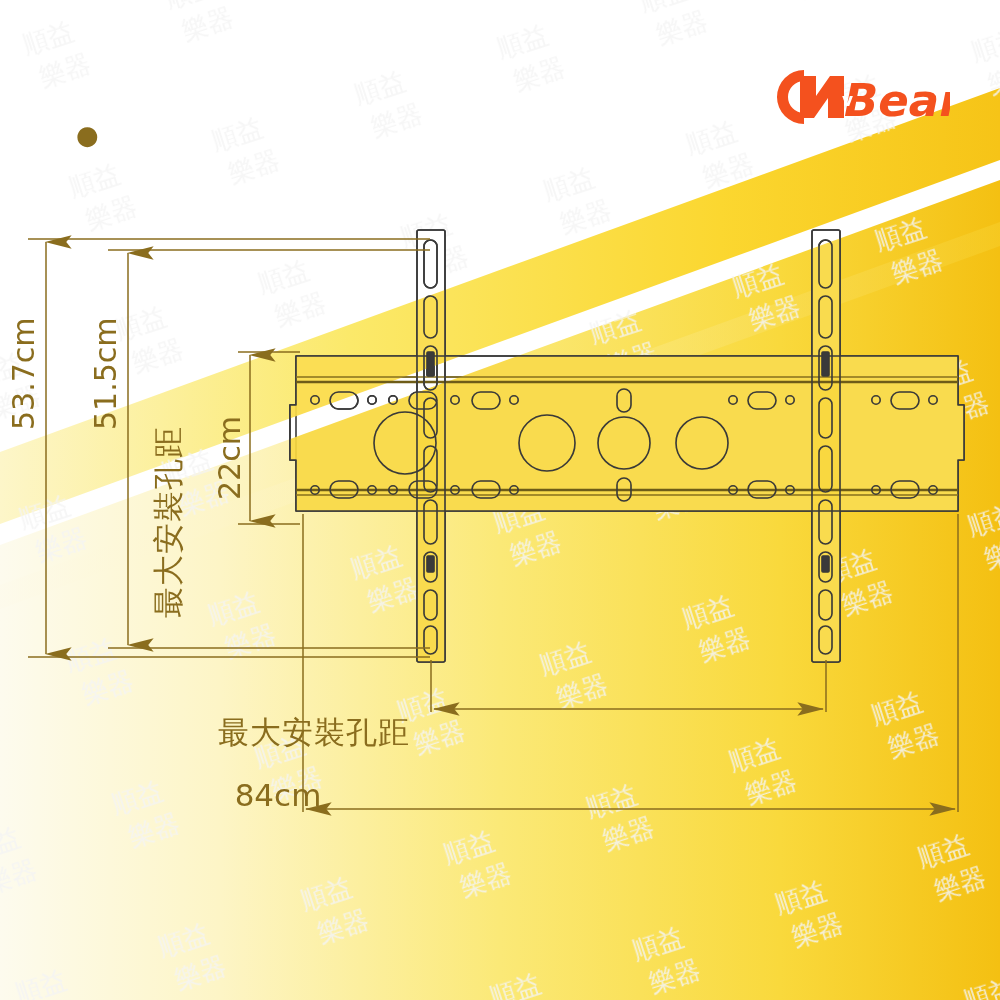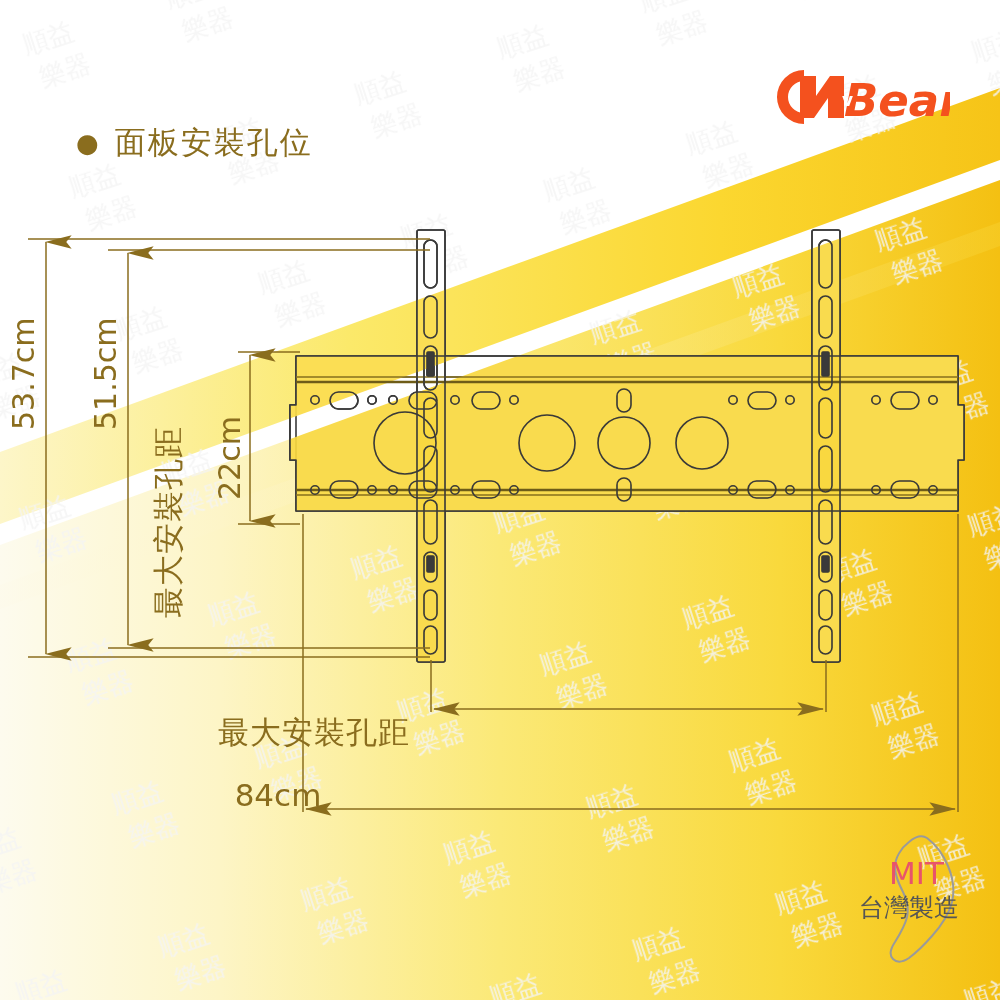--- a/index.html
+++ b/index.html
@@ -294,21 +294,20 @@
     <line x1="434" y1="709" x2="823" y2="709" marker-start="url(#arrL)" marker-end="url(#arrR)"></line>
 
     <line x1="303" y1="514" x2="303" y2="812"></line>
     <line x1="958" y1="514" x2="958" y2="812"></line>
     <line x1="306" y1="809" x2="955" y2="809" marker-start="url(#arrL)" marker-end="url(#arrR)"></line>
   </g>
 </svg>
 
 <div style="position:absolute;left:76px;top:122px;display:flex;align-items:center;gap:16px;">
   <span style="color:#8a6d1e;font-size:26px;line-height:1;">●</span>
-  <span style="color:#8a6d1e;font-size:31px;letter-spacing:2px;font-weight:400;">面板安裝孔位</span>
 </div>
 
 <div style="position:absolute;left:770px;top:66px;width:180px;height:62px;">
   <svg width="180" height="62" viewBox="0 0 180 62">
 
     <path d="M34,4 A27,27 0 1 0 34,58 L34,47 A16,16 0 1 1 34,15 Z" fill="#f4511e"></path>
 
     <path d="M30,10 L46,10 L46,30 L60,10 L74,10 L74,52 L58,52 L58,32 L44,52 L30,52 Z" fill="#f4511e"></path>
 
     <text x="74" y="50" font-family="'DejaVu Sans','Liberation Sans',sans-serif" font-size="45" font-weight="bold" font-style="italic" fill="#f4511e">Bear</text>
@@ -335,27 +334,14 @@
 
 
 <div style="position:absolute;left:0;top:712px;width:1000px;text-align:center;">
   <span style="color:#8a6d1e;font-size:31px;letter-spacing:1px;margin-left:-372px;">最大安裝孔距</span>
 </div>
 
 <div style="position:absolute;left:0;top:777px;width:926px;text-align:center;">
   <span style="color:#8a6d1e;font-size:31px;margin-left:-370px;">84cm</span>
 </div>
 
-<div style="position:absolute;left:855px;top:832px;width:135px;height:135px;">
-  <svg width="135" height="135" viewBox="0 0 135 135">
-
-    <path d="M72,6 C80,12 88,22 93,34 C98,46 100,58 97,70
-         C94,82 86,94 77,104 C70,112 62,120 54,126
-         C48,130 42,131 38,127 C34,123 36,116 40,110
-         C45,102 50,94 52,85 C54,76 52,68 48,60
-         C44,52 40,44 40,35 C40,26 46,16 54,10
-         C60,5 66,2 72,6 Z" fill="none" stroke="#9a9a9a" stroke-width="2"></path>
-    <text x="34" y="52" font-family="'DejaVu Sans','Liberation Sans',sans-serif" font-size="31" fill="#e8546b">MIT</text>
-    <text x="4" y="84" font-family="'DejaVu Sans','Liberation Sans',sans-serif" font-size="25" fill="#555555">台灣製造</text>
-  </svg>
-</div>
 
 </div>
 
 </body></html>

